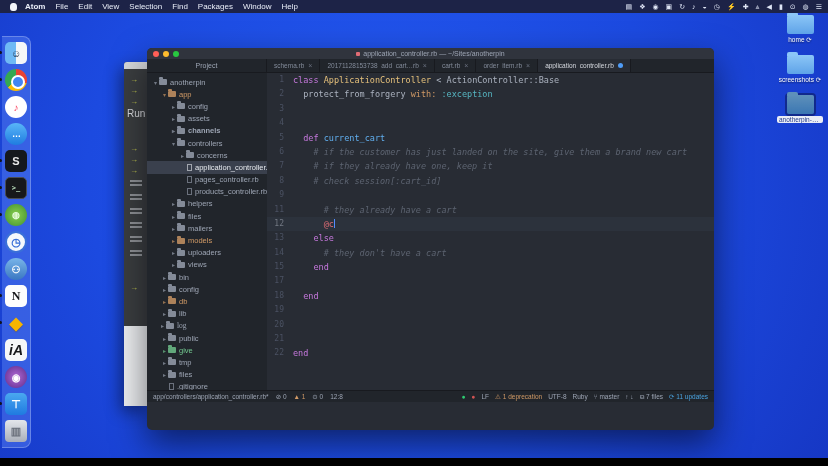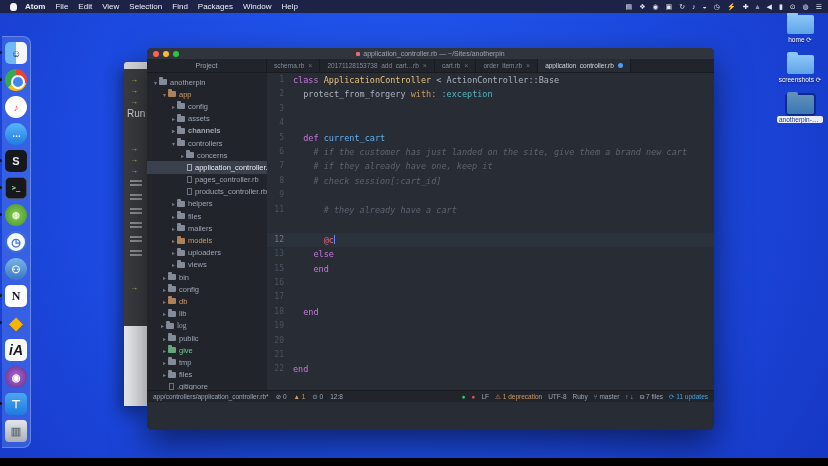--- a/index.html
+++ b/index.html
@@ -102,21 +102,21 @@
   .t-arrow { width:7px; flex:none; font-size:6px; opacity:.65; text-align:center; }
   .t-folder { width:8px; height:6px; border-radius:1px; background:currentColor; opacity:.8; margin-right:3px; flex:none; position:relative; }
   .t-folder::before { content:''; position:absolute; top:-2px; left:0; width:4px; height:2px; background:inherit; border-radius:1px 1px 0 0; }
   .t-file { width:5px; height:7px; border:1px solid currentColor; opacity:.6; margin-right:3px; margin-left:1px; flex:none; }
   .c-orange { color:#d19a66; }
   .c-green { color:#73c990; }
 
   .editor-pane { flex:1; background:#282c34; overflow:hidden;
                  font-family:"DejaVu Sans Mono", monospace; font-size:8.5px; }
   .code-line { display:flex; height:14.4px; line-height:14.4px; white-space:pre; }
-  .code-line.current { background:#2c323c;margin-top:16px; }
+  .code-line.current { background:#2c323c; }
   .gutter { width:26px; flex:none; text-align:right; padding-right:9px; color:#4b5263; font-size:8px; }
   .code-line.current .gutter { color:#737984; }
   .code-text { flex:1; }
   .seg-kw{ color:#c678dd; } .seg-cls{ color:#e5c07b; } .seg-fn{ color:#61afef; }
   .seg-cmt{ color:#5c6370; font-style:italic; } .seg-red{ color:#e06c75; }
   .seg-orange{ color:#d19a66; } .seg-cyan{ color:#56b6c2; } .seg-txt{ color:#abb2bf; }
   .cursor { display:inline-block; width:1px; height:9px; background:#528bff; vertical-align:-1px; }
 
   .statusbar { height:12px; background:#21252b; border-top:1px solid #181a1f; display:flex; align-items:center;
                font-size:6.5px; color:#9da5b4; padding:0 6px; }
@@ -441,22 +441,22 @@
           <div class="code-line"><span class="gutter">3</span><span class="code-text"></span></div>
           <div class="code-line"><span class="gutter">4</span><span class="code-text"></span></div>
           <div class="code-line"><span class="gutter">5</span><span class="code-text"><span class="seg-txt">  </span><span class="seg-kw">def</span><span class="seg-txt"> </span><span class="seg-fn">current_cart</span></span></div>
           <div class="code-line"><span class="gutter">6</span><span class="code-text"><span class="seg-cmt">    # if the customer has just landed on the site, give them a brand new cart</span></span></div>
           <div class="code-line"><span class="gutter">7</span><span class="code-text"><span class="seg-cmt">    # if they already have one, keep it</span></span></div>
           <div class="code-line"><span class="gutter">8</span><span class="code-text"><span class="seg-cmt">    # check session[:cart_id]</span></span></div>
           <div class="code-line"><span class="gutter">9</span><span class="code-text"></span></div>
           <div class="code-line"><span class="gutter">11</span><span class="code-text"><span class="seg-cmt">      # they already have a cart</span></span></div>
           <div class="code-line current"><span class="gutter">12</span><span class="code-text"><span class="seg-txt">      </span><span class="seg-red">@c</span><span class="cursor"></span></span></div>
           <div class="code-line"><span class="gutter">13</span><span class="code-text"><span class="seg-txt">    </span><span class="seg-kw">else</span></span></div>
+          <div class="code-line"><span class="gutter">14</span><span class="code-text"><span class="seg-cmt">      # they don't have a cart</span></span></div>
           <div class="code-line"><span class="gutter">15</span><span class="code-text"><span class="seg-txt">    </span><span class="seg-kw">end</span></span></div>
-          <div class="code-line"><span class="gutter">16</span><span class="code-text"></span></div>
           <div class="code-line"><span class="gutter">17</span><span class="code-text"></span></div>
           <div class="code-line"><span class="gutter">18</span><span class="code-text"><span class="seg-txt">  </span><span class="seg-kw">end</span></span></div>
           <div class="code-line"><span class="gutter">19</span><span class="code-text"></span></div>
           <div class="code-line"><span class="gutter">20</span><span class="code-text"></span></div>
           <div class="code-line"><span class="gutter">21</span><span class="code-text"></span></div>
           <div class="code-line"><span class="gutter">22</span><span class="code-text"><span class="seg-kw">end</span></span></div>
         </div>
     </div>
 
     <div class="statusbar">

